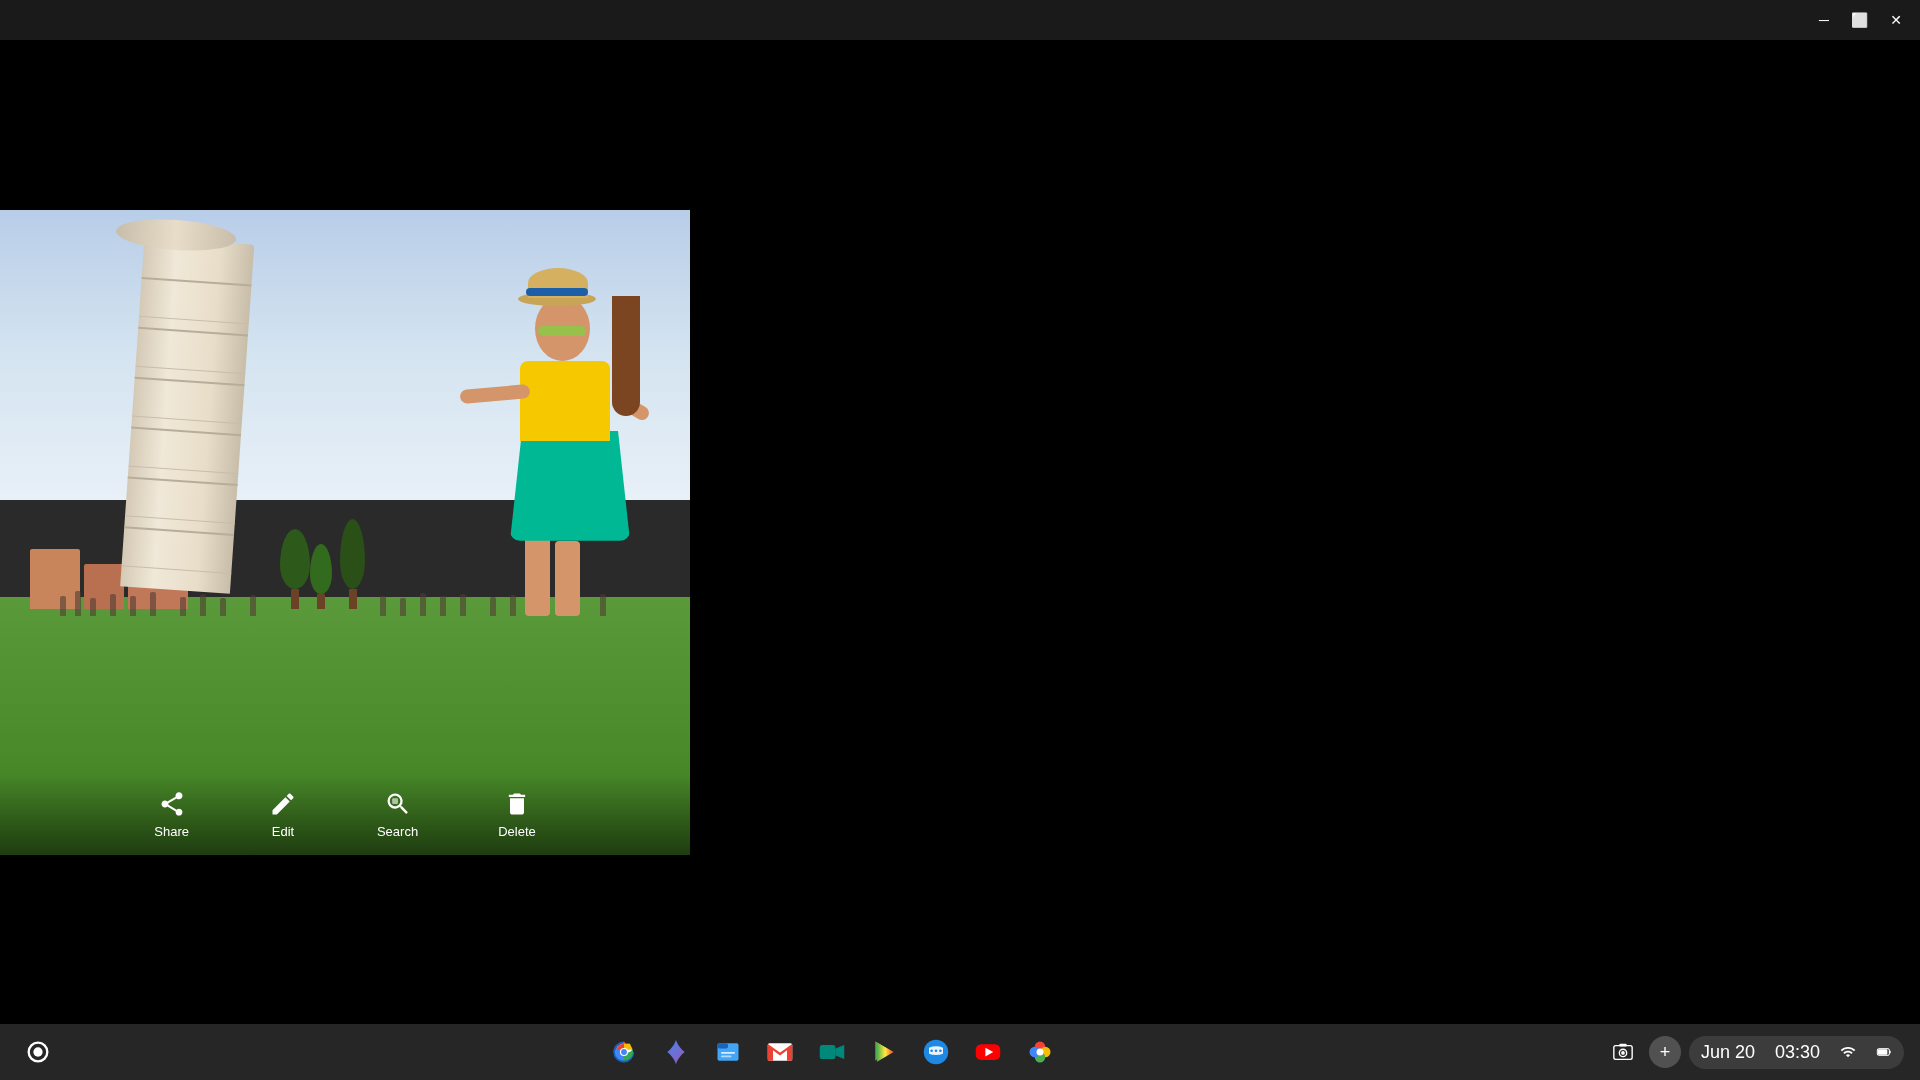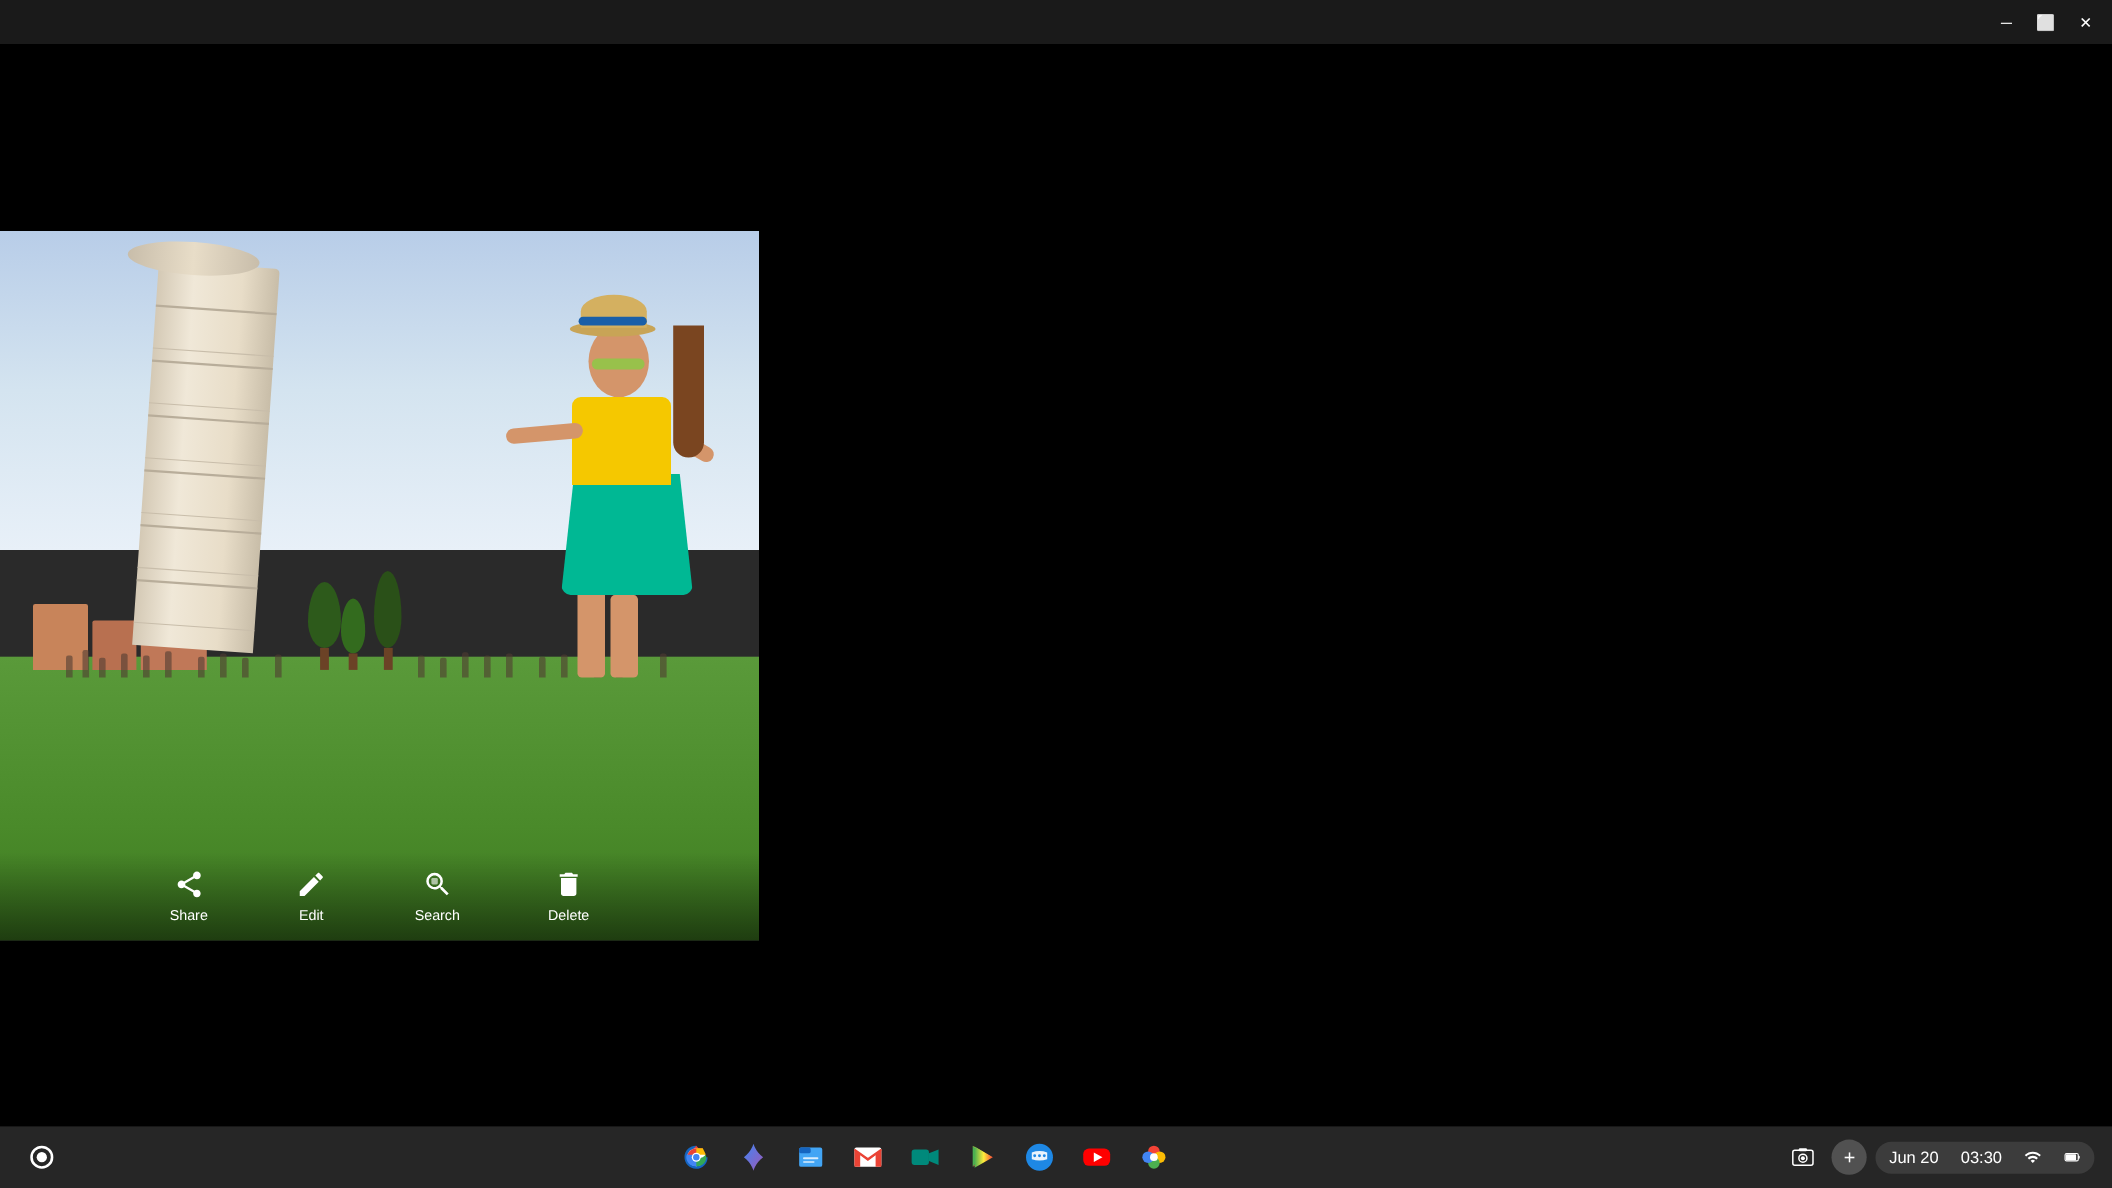--- a/index.html
+++ b/index.html
@@ -271,21 +271,21 @@
 
     .system-tray {
       display: flex;
       align-items: center;
       gap: 20px;
       padding: 6px 12px;
       border-radius: 20px;
       background: rgba(255,255,255,0.1);
       cursor: pointer;
       color: #fff;
-      font-size: 15px;
+      font-size: 18px;
     }
 
     .camera-icon-btn {
       width: 36px;
       height: 36px;
       display: flex;
       align-items: center;
       justify-content: center;
       cursor: pointer;
     }

